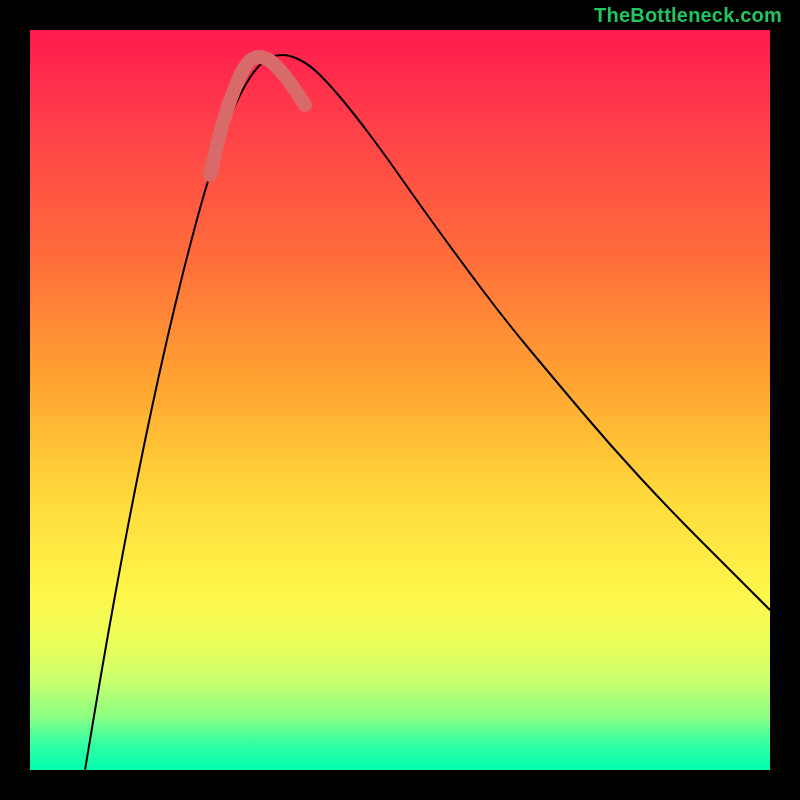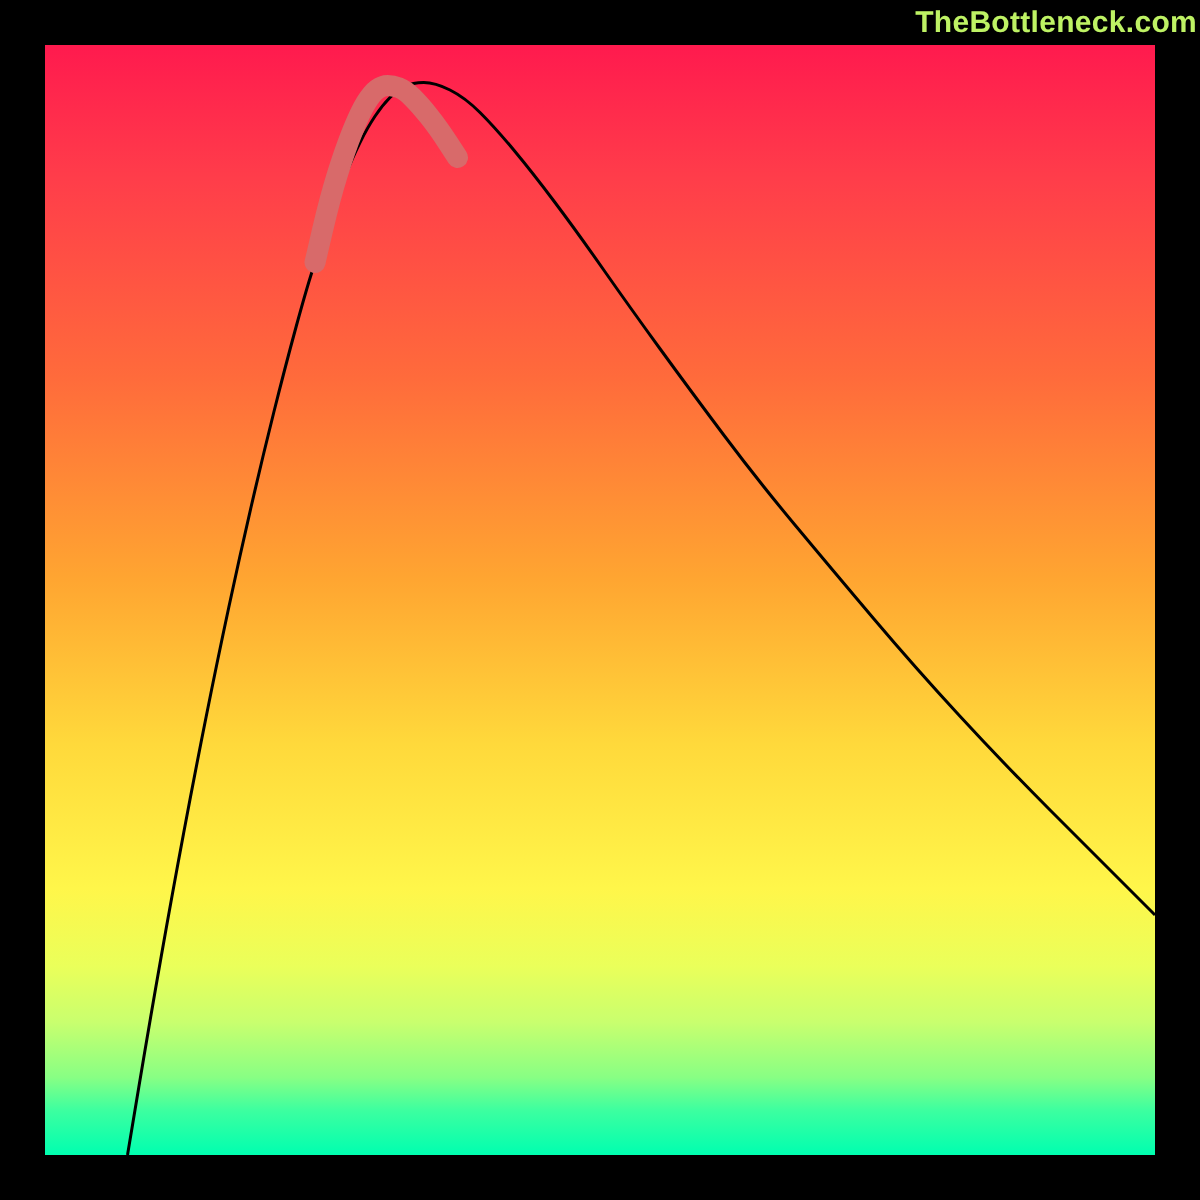--- a/index.html
+++ b/index.html
@@ -33,22 +33,22 @@
       #eaff5a 83%,
       #c9ff6e 88%,
       #88ff84 93%,
       #3cffa0 96%,
       #00ffb0 100%
     );
   }
   .attribution {
     position: absolute;
     top: 4px;
-    right: 2px;
-    color: #bef264;
+    right: 18px;
+    color: #22c55e;
     font-size: 20px;
     font-weight: 600;
     letter-spacing: 0.2px;
     user-select: none;
   }
   svg.curve-layer {
     position: absolute;
     left: 0;
     top: 0;
     width: 740px;

